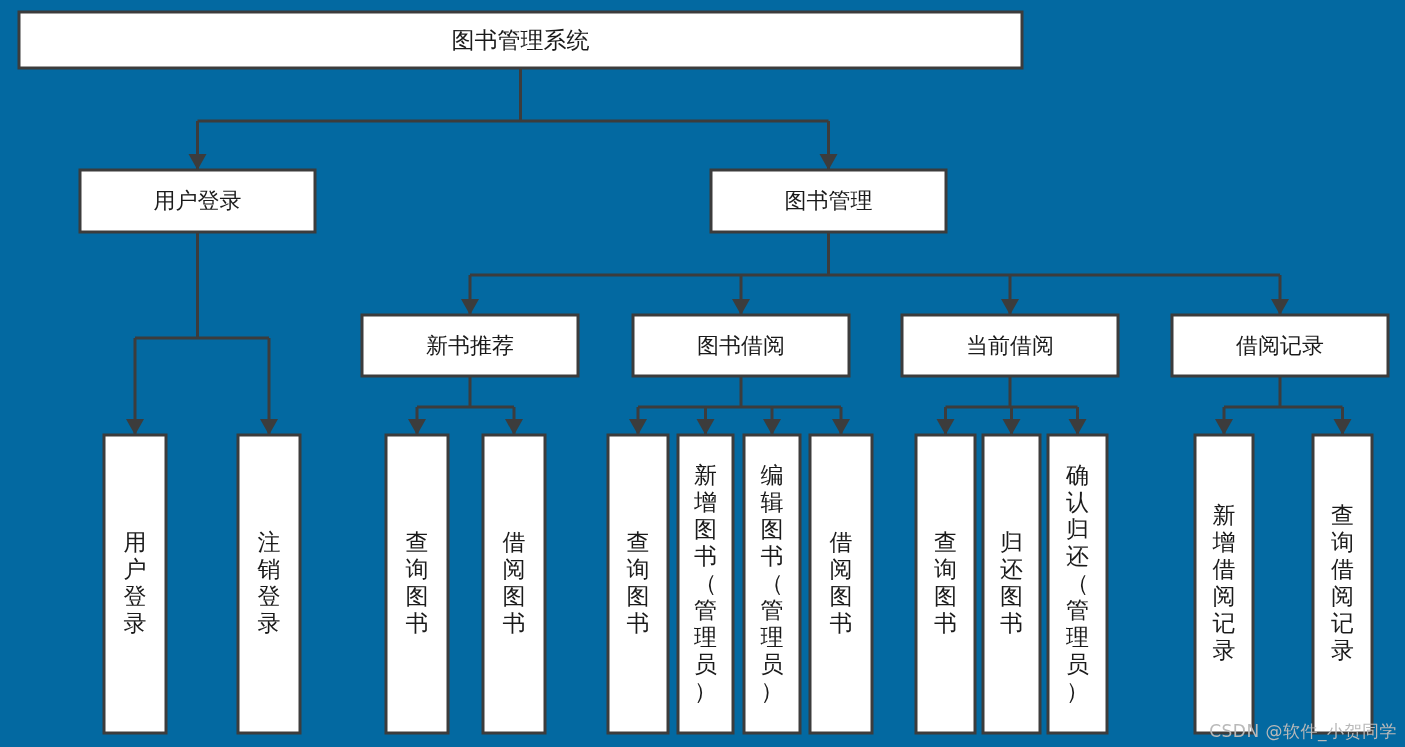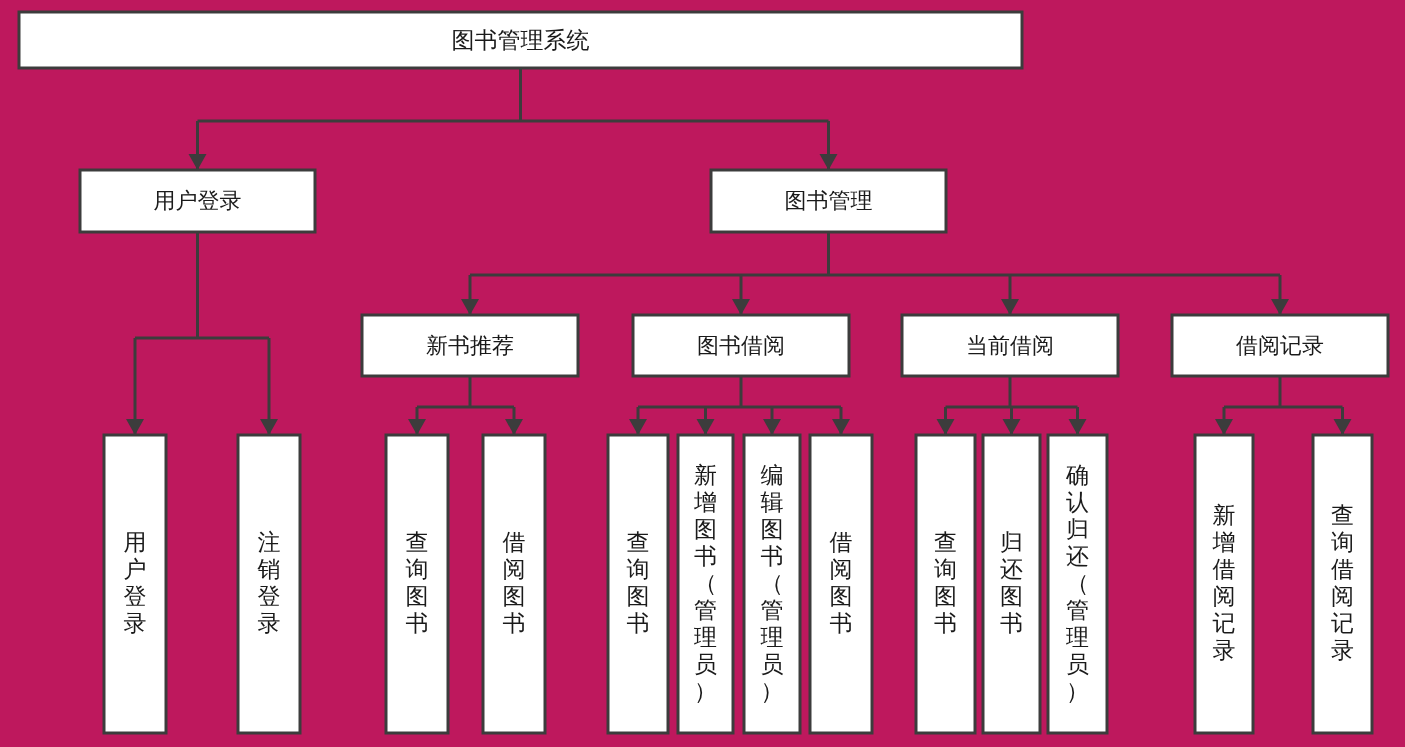--- a/index.html
+++ b/index.html
@@ -10,21 +10,21 @@
   body {
     width: 1405px;
     height: 747px;
     font-family: "DejaVu Sans", "Liberation Sans", sans-serif;
     overflow: hidden;
   }
   #diagram-root {
     position: relative;
     width: 1405px;
     height: 747px;
-    background: #be185d;
+    background: #0369a1;
   }
   svg#flow {
     position: absolute;
     left: 0;
     top: 0;
     width: 1405px;
     height: 747px;
   }
   .node-rect {
     fill: #ffffff;
@@ -258,13 +258,14 @@
           <rect x="1313" y="435" width="59" height="298" class="node-rect"></rect>
           <text x="1342.5" y="523" class="vtext">查</text>
           <text x="1342.5" y="550" class="vtext">询</text>
           <text x="1342.5" y="577" class="vtext">借</text>
           <text x="1342.5" y="604" class="vtext">阅</text>
           <text x="1342.5" y="631" class="vtext">记</text>
           <text x="1342.5" y="658" class="vtext">录</text>
         </g>
       </g>
   </svg>
+  <div class="watermark">CSDN @软件_小贺同学</div>
 </div>
 
 </body></html>

